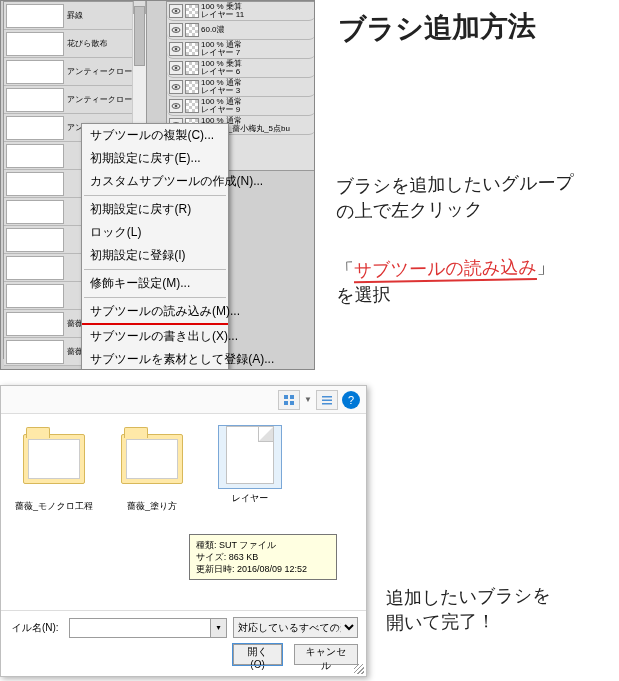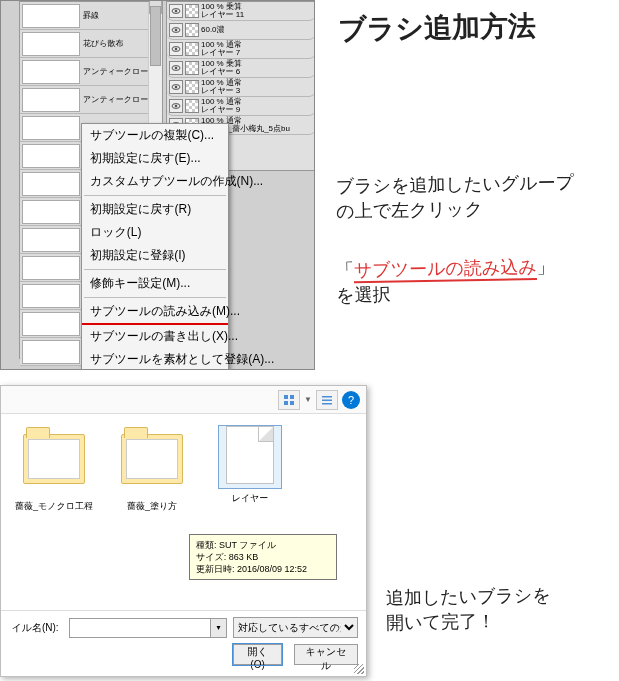--- a/index.html
+++ b/index.html
@@ -1,21 +1,21 @@
 <!DOCTYPE html>
 <html><head>
 <meta charset="utf-8">
 <style>
   * { box-sizing: border-box; margin: 0; padding: 0; }
   body { font-family: "MS Gothic", "Yu Gothic", sans-serif; font-size: 11px; background: #fff; width: 619px; height: 681px; position: relative; }
 
   
   .top-app { position: absolute; left: 0; top: 0; width: 315px; height: 370px; background: #d0d0d0; border: 1px solid #888; overflow: hidden; }
 
-  .subtool-panel { position: absolute; left: 18px; top: 0; width: 144px; height: 358px; background: #e0e0e0; border: 1px solid #999; }
+  .subtool-panel { position: absolute; left: 2px; top: 0; width: 144px; height: 358px; background: #e0e0e0; border: 1px solid #999; }
   .subtool-list { }
   .subtool-item { display: flex; align-items: center; height: 28px; border-bottom: 1px solid #b8b8b8; padding: 2px; background: #dcdcdc; font-size: 9px; }
   .subtool-thumb { width: 58px; height: 24px; background: #fff; margin-right: 3px; border: 1px solid #aaa; flex-shrink:0; display:flex; align-items:center; justify-content:center; overflow:hidden; }
   .subtool-label { font-size: 8px; white-space: nowrap; overflow: hidden; }
 
   .layer-panel { position: absolute; left: 165px; top: 0; width: 150px; height: 170px; background: #e0e0e0; border: 1px solid #999; }
   .layer-row { display: flex; align-items: center; height: 19px; border-bottom: 1px solid #b8b8b8; font-size: 9px; border-radius: 6px; }
   .layer-eye { width: 14px; height: 14px; border: 1px solid #888; margin: 0 2px; background: #eee; flex-shrink:0; display:flex; align-items:center; justify-content:center; }
   .layer-thumb { width: 14px; height: 14px; border: 1px solid #888; margin-right: 2px; background: #fff; flex-shrink:0; }
   .layer-thumb.checker { background: repeating-conic-gradient(#ccc 0 25%, #fff 0 50%) 0 0/6px 6px; }

